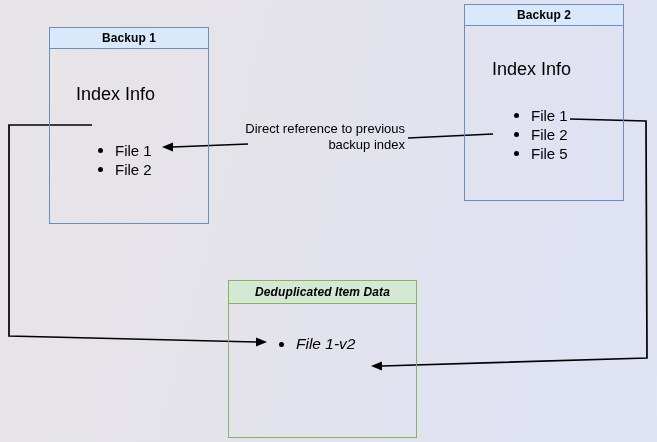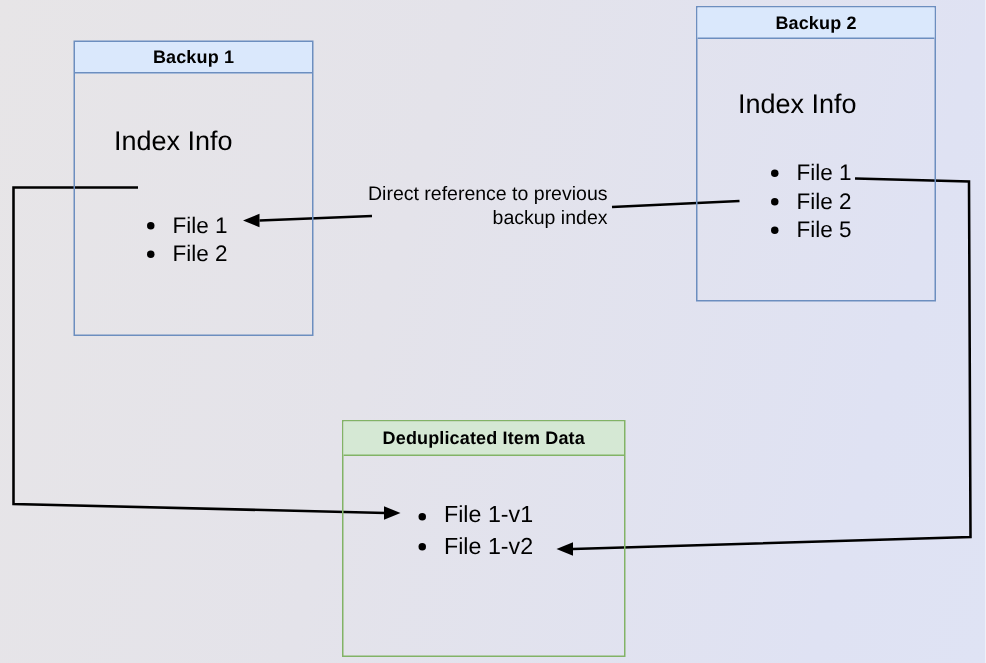--- a/index.html
+++ b/index.html
@@ -21,21 +21,21 @@
     stroke: var(--connector, #000);
     stroke-width: 1.7;
     stroke-linejoin: miter;
   }
   svg.connectors polygon {
     fill: var(--connector, #000);
     stroke: none;
   }
   .box { position: absolute; box-sizing: border-box; background: transparent; }
   .box.blue  { border: 1px solid var(--backup-border, #6c8ebf); }
-  .box.green { border: 1px solid var(--dedup-border, #82b366); }
+  .box.green { border: 1px solid var(--dedup-border, #82b366); font-style: italic; }
   .box-header {
     box-sizing: border-box; width: 100%;
     display: flex; align-items: center; justify-content: center;
     font-size: 12px; font-weight: bold; letter-spacing: 0.1px;
   }
   .blue .box-header {
     height: 21px; background: var(--backup-header-fill, #dae8fc);
     border-bottom: 1px solid var(--backup-border, #6c8ebf);
   }
   .green .box-header {
@@ -110,24 +110,20 @@
         <span>File 5</span>
       </div>
     </div>
   </div>
 
   <div class="box green" style="left:228px; top:280px; width:189px; height:158px;">
     <div class="box-header">Deduplicated Item Data</div>
     <div class="file-list green-list" style="left:50px; top:53px;">
       <div class="file-item">
         <span class="dot"></span>
-        <span>File 1-v1</span>
-      </div>
-      <div class="file-item">
-        <span class="dot"></span>
         <span>File 1-v2</span>
       </div>
     </div>
   </div>
 
   <div class="connector-label">Direct reference to previous backup index</div>
 
 </div>
 
 </body></html>

